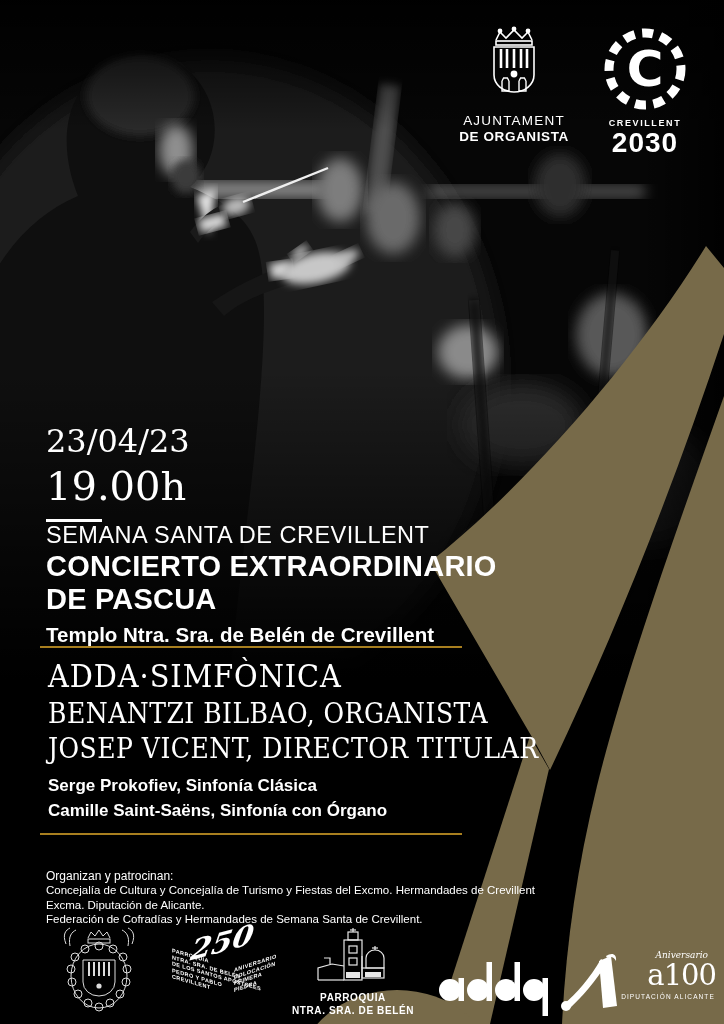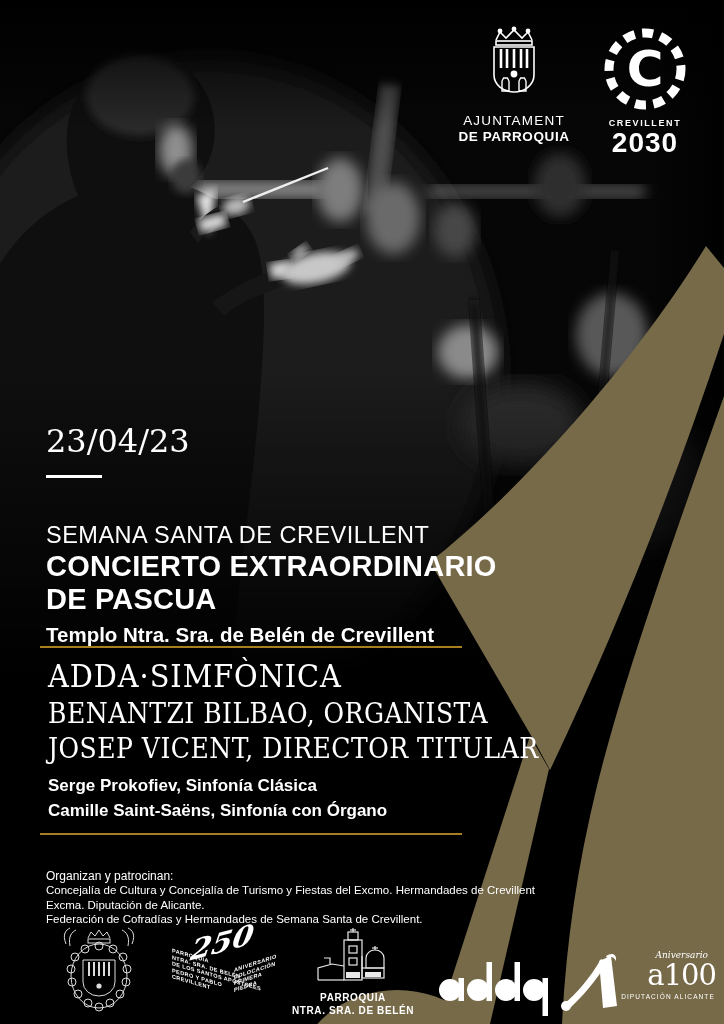--- a/index.html
+++ b/index.html
@@ -174,34 +174,35 @@
           <line x1="69" y1="23" x2="69" y2="42"></line>
           <line x1="75" y1="23" x2="75" y2="42"></line>
       </g>
       <circle cx="62" cy="48" r="3.4" fill="#fff"></circle>
       <g stroke="#fff" fill="none" stroke-width="1.4">
         <path d="M 50,55 v 10 h 7 v -10 M 50,55 l 1.6,-3 h 3.8 l 1.6,3"></path>
         <path d="M 67,55 v 10 h 7 v -10 M 67,55 l 1.6,-3 h 3.8 l 1.6,3"></path>
       </g>
     </svg>
     <div class="l1">AJUNTAMENT</div>
-    <div class="l2">DE PARROQUIA</div>
+    <div class="l2">DE ORGANISTA</div>
   </div>
 
   <div id="c2030" class="abs hdr-logo">
     <svg width="106" height="86" viewBox="0 0 106 86">
       <circle cx="53" cy="43" r="36" fill="none" stroke="#fff" stroke-width="9" stroke-dasharray="11 7.5"></circle>
       <text x="53" y="60" text-anchor="middle" font-family="DejaVu Sans, sans-serif" font-weight="bold" font-size="50" fill="#fff">C</text>
     </svg>
     <div class="l1">CREVILLENT</div>
     <div class="l2">2030</div>
   </div>
 
   <div id="date" class="abs txt">
     <div class="d1">23/04/23</div>
+    <div class="d2">19.00h</div>
     <div class="rule"></div>
   </div>
 
   <div id="titles" class="abs txt">
     <div class="series">SEMANA SANTA DE CREVILLENT</div>
     <div class="title">CONCIERTO EXTRAORDINARIO</div>
     <div class="title">DE PASCUA</div>
     <div class="venue">Templo Ntra. Sra. de Belén de Crevillent</div>
   </div>
 

